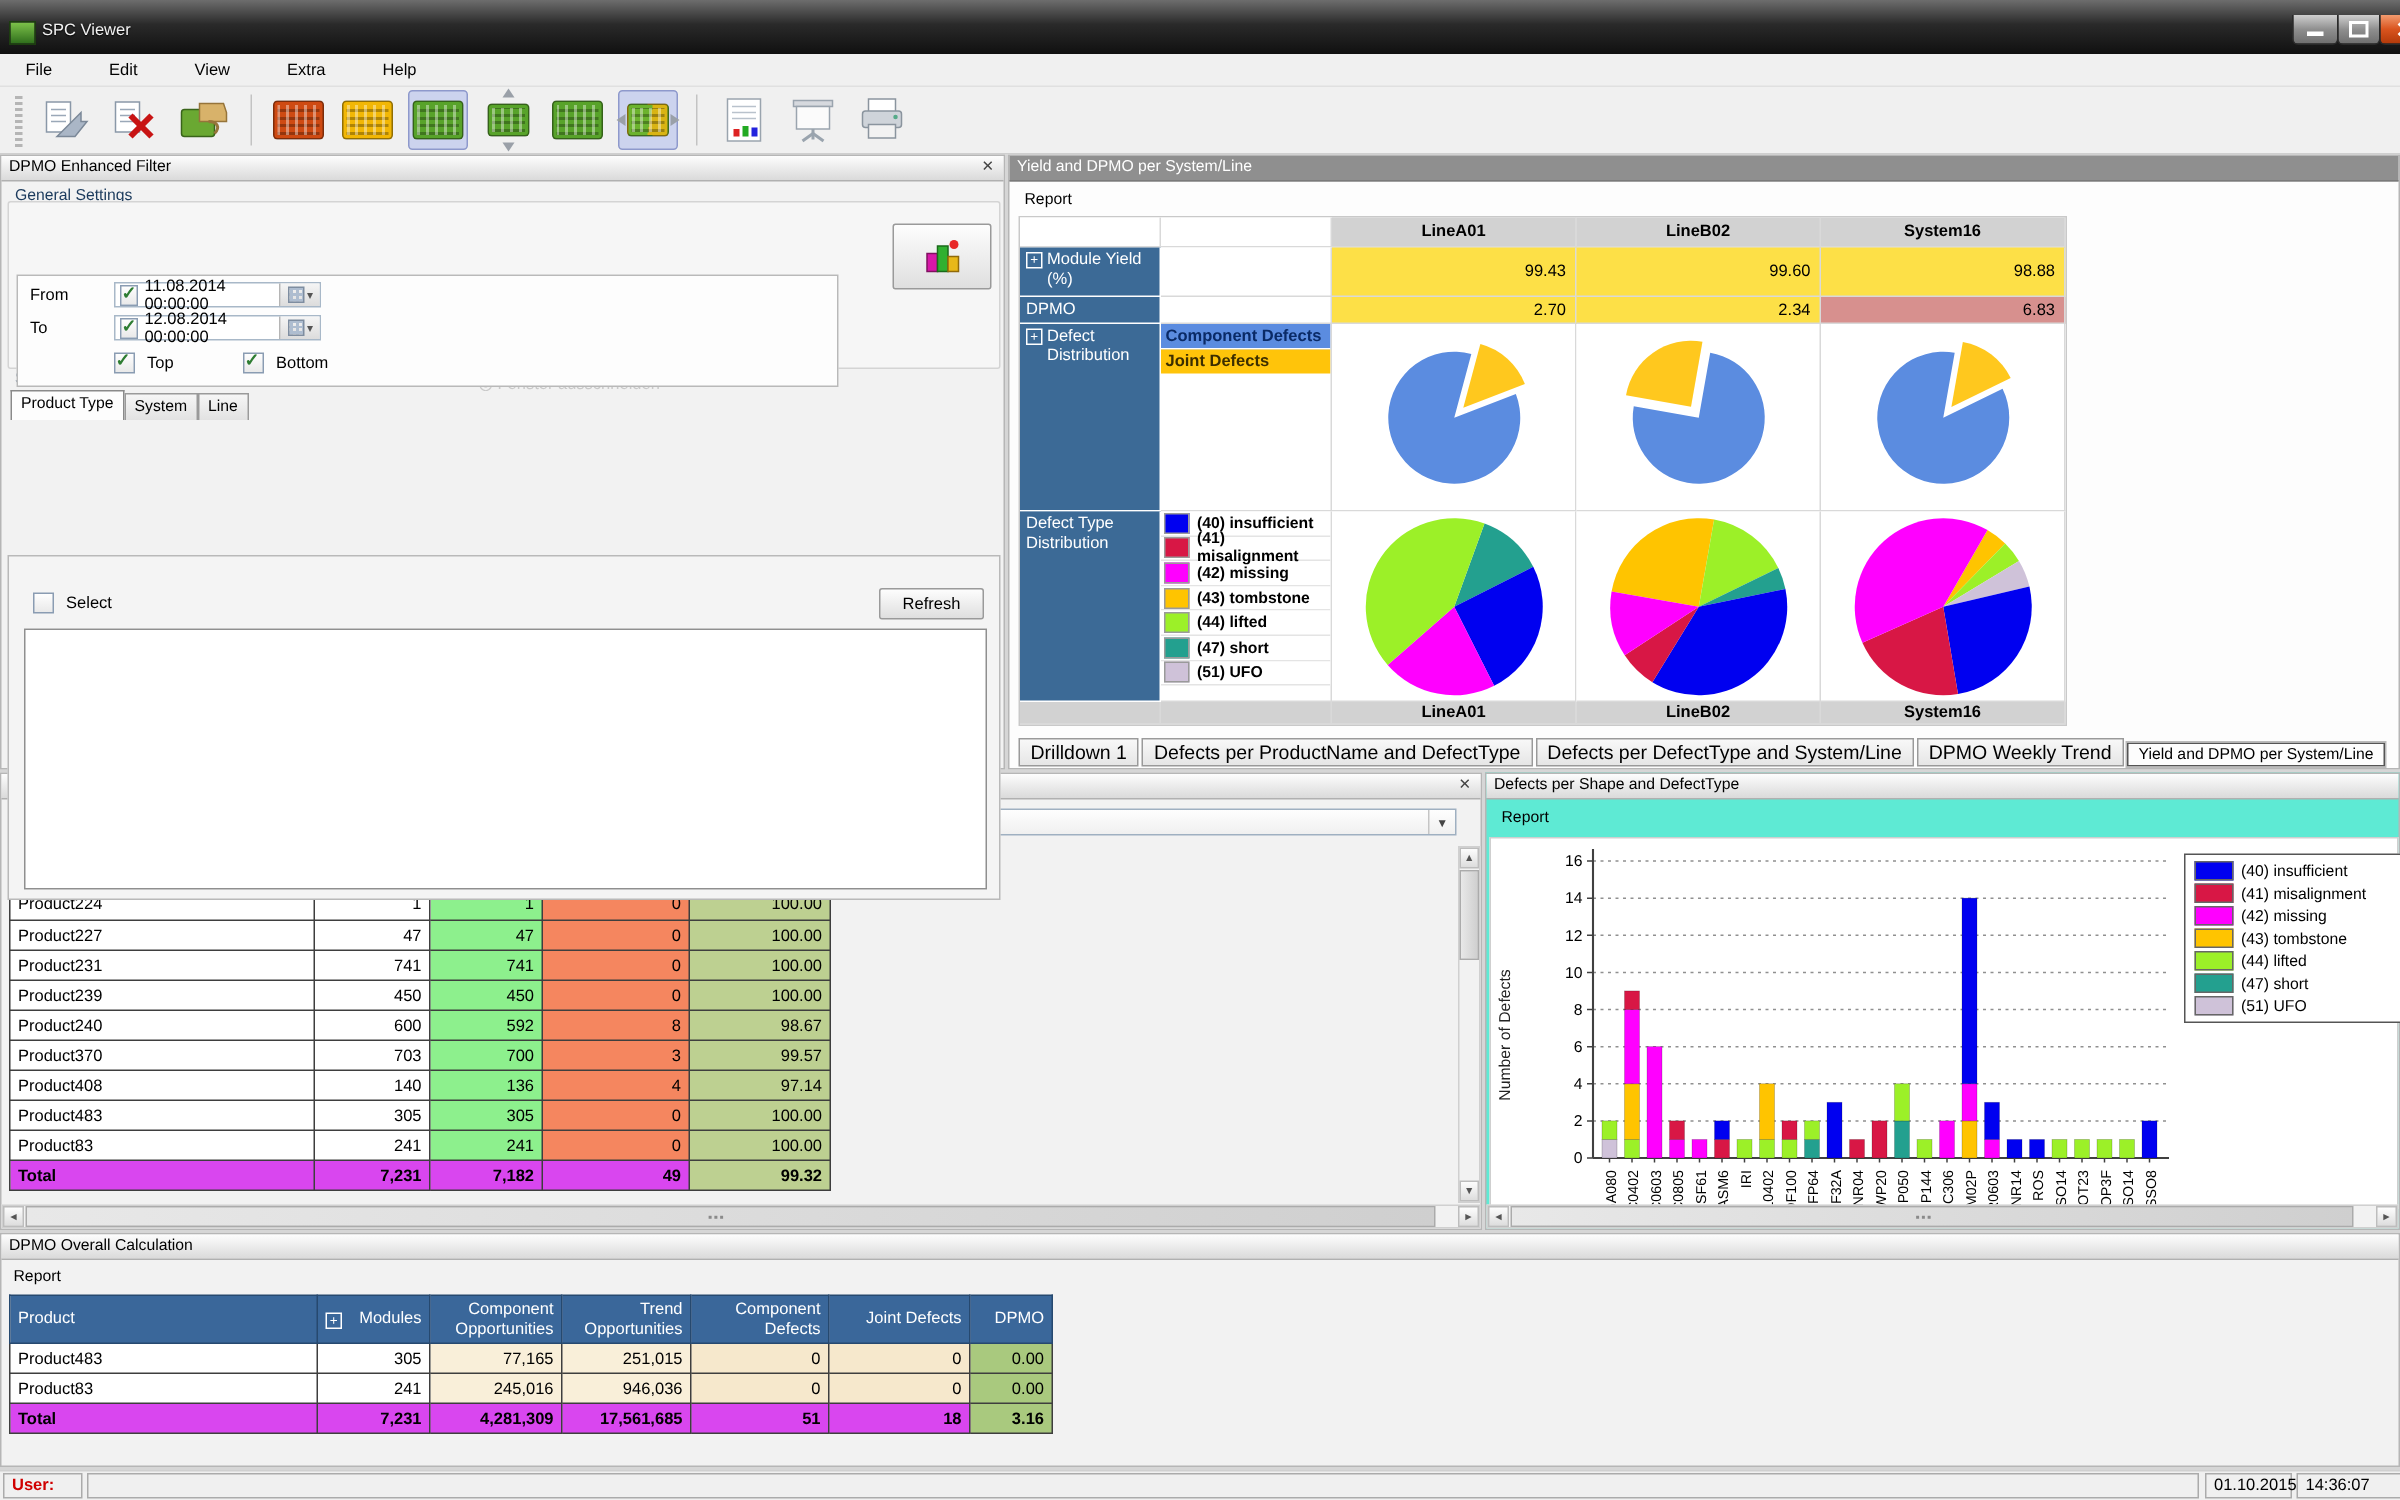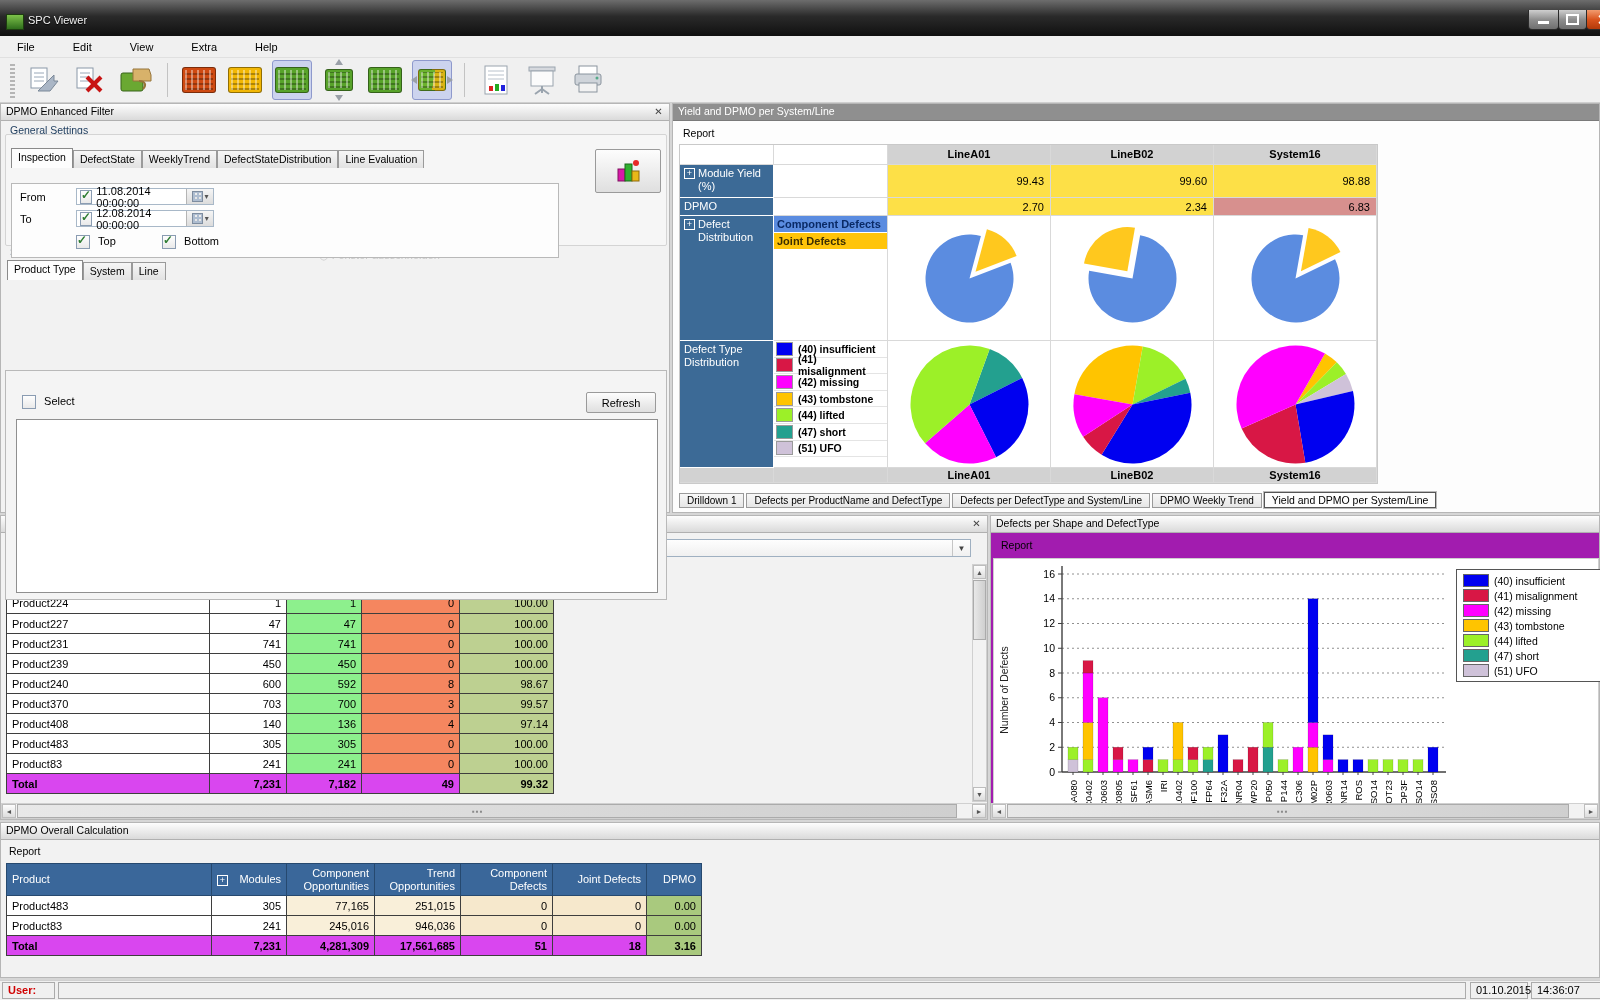--- a/index.html
+++ b/index.html
@@ -68,21 +68,21 @@
   .exp{display:inline-block;width:9px;height:9px;border:1px solid #fff;color:#fff;font-size:9px;line-height:8px;text-align:center;margin-right:3px;vertical-align:top;margin-top:1px}
   .yval{display:flex;align-items:center;justify-content:flex-end;padding-right:6px}
   .good{background:#fde047}.bad{background:#d7908e}
   .ypie{display:flex;align-items:center;justify-content:center}
   .yfoot{background:#d2d2d2;font-weight:bold;text-align:center;line-height:14px}
   .dd-comp{background:#5b8ce0;color:#0a2a66;font-weight:bold;height:16px;line-height:16px;padding:0 3px;border-bottom:1px solid #fff}
   .dd-joint{background:#ffc40a;color:#3c2e00;font-weight:bold;height:16px;line-height:16px;padding:0 3px}
   .lg-row{display:flex;align-items:center;gap:5px;height:15.6px;border-bottom:1px solid #e4e4e4;padding-left:2px;font-weight:bold;font-size:10.5px;background:#fff}
   .lg-row .sw{width:15px;height:12px;border:1px solid #9a9a9a;flex:none}
   .ytabs{display:flex;gap:2px;align-items:flex-end}
-  .ytab{border:1px solid #9a9a9a;background:linear-gradient(#f8f8f8,#e6e6e6);padding:1px 7px;font-size:10px;white-space:nowrap}
+  .ytab{border:1px solid #9a9a9a;background:linear-gradient(#f8f8f8,#e6e6e6);padding:1px 7px;font-size:13px;white-space:nowrap}
   .ytab.active{background:#fdfdfd;border:1px solid #555;outline:1px solid #bbb;font-size:10.5px}
   
   table.grid{border-collapse:collapse;table-layout:fixed;font-size:11px}
   .grid th{background:#3a679a;color:#fff;font-weight:normal;border:1px solid #26496f;padding:1px 5px;text-align:right;white-space:pre-line;line-height:13px}
   .grid th.c-name{text-align:left}
   .grid td{border:1px solid #3e3e3e;padding:0 5px;text-align:right;background:#fff;height:19px}
   .grid td.c-name{text-align:left}
   .grid td.c-pass{background:#8df08d}
   .grid td.c-fail{background:#f5865f}
   .grid td.c-yield{background:#bdd091}
@@ -217,27 +217,20 @@
   </div>
 </div>
 
 <div class="panel" style="left:0;top:103px;width:670px;height:410px">
   <div class="ptitle">
     <span>DPMO Enhanced Filter</span>
     <span class="pclose">✕</span>
   </div>
   <div class="abs grouplab" style="left:9px;top:20px">General Settings</div>
   <div class="abs groupbox" style="left:4px;top:30px;width:660px;height:110px;background:#f6f6f6"></div>
-  <div class="abs tabrow" style="left:10px;top:44px">
-    <div class="tab active">Inspection</div>
-    <div class="tab">DefectState</div>
-    <div class="tab">WeeklyTrend</div>
-    <div class="tab">DefectStateDistribution</div>
-    <div class="tab">Line Evaluation</div>
-  </div>
   <div class="abs tabbody" style="left:10px;top:62px;width:546px;height:73px">
     <div class="abs" style="left:8px;top:7px">From</div>
     <div class="abs datefield" style="left:64px;top:4px;width:138px">
       <span class="cb checked"></span>
       <span>11.08.2014 00:00:00</span>
       <span class="dpick"><span class="calglyph"></span>▾</span>
     </div>
     <div class="abs" style="left:8px;top:29px">To</div>
     <div class="abs datefield" style="left:64px;top:26px;width:138px">
       <span class="cb checked"></span>
@@ -515,21 +508,21 @@
   </div>
 
   <div class="sbar" style="left:0;top:287px;width:986px;height:16px">
     <div class="sbtn" style="left:0;top:0;width:14px;height:14px">◄</div>
     <div class="sthumb" style="left:15px;top:0;width:940px;height:14px"></div>
     <div class="sgrip" style="left:470px;top:3px">▪▪▪</div>
     <div class="sbtn" style="right:0;top:0;width:14px;height:14px">►</div>
   </div>
 </div>
 
-<div class="panel" style="left:990px;top:515px;width:610px;height:305px;background:#a21caf">
+<div class="panel" style="left:990px;top:515px;width:610px;height:305px;background:#5eead4">
   <div class="ptitle">
     <span>Defects per Shape and DefectType</span>
   </div>
   <div class="abs rlabel" style="left:10px;top:23px">Report</div>
   <div class="abs" style="left:2px;top:42px;width:604px;height:246px;border:1px solid #cfcfcf;background:#fff">
     <svg id="bar-svg" width="600" height="244">
         <line x1="68" y1="213" x2="452" y2="213" stroke="#404040" stroke-width="1.4"></line>
         <line x1="64" y1="213" x2="68" y2="213" stroke="#404040"></line>
         <text x="61" y="216.5" text-anchor="end" font-size="10.5">0</text>
         <line x1="68" y1="188.25" x2="452" y2="188.25" stroke="#909090" stroke-width="1" stroke-dasharray="2,3"></line>

